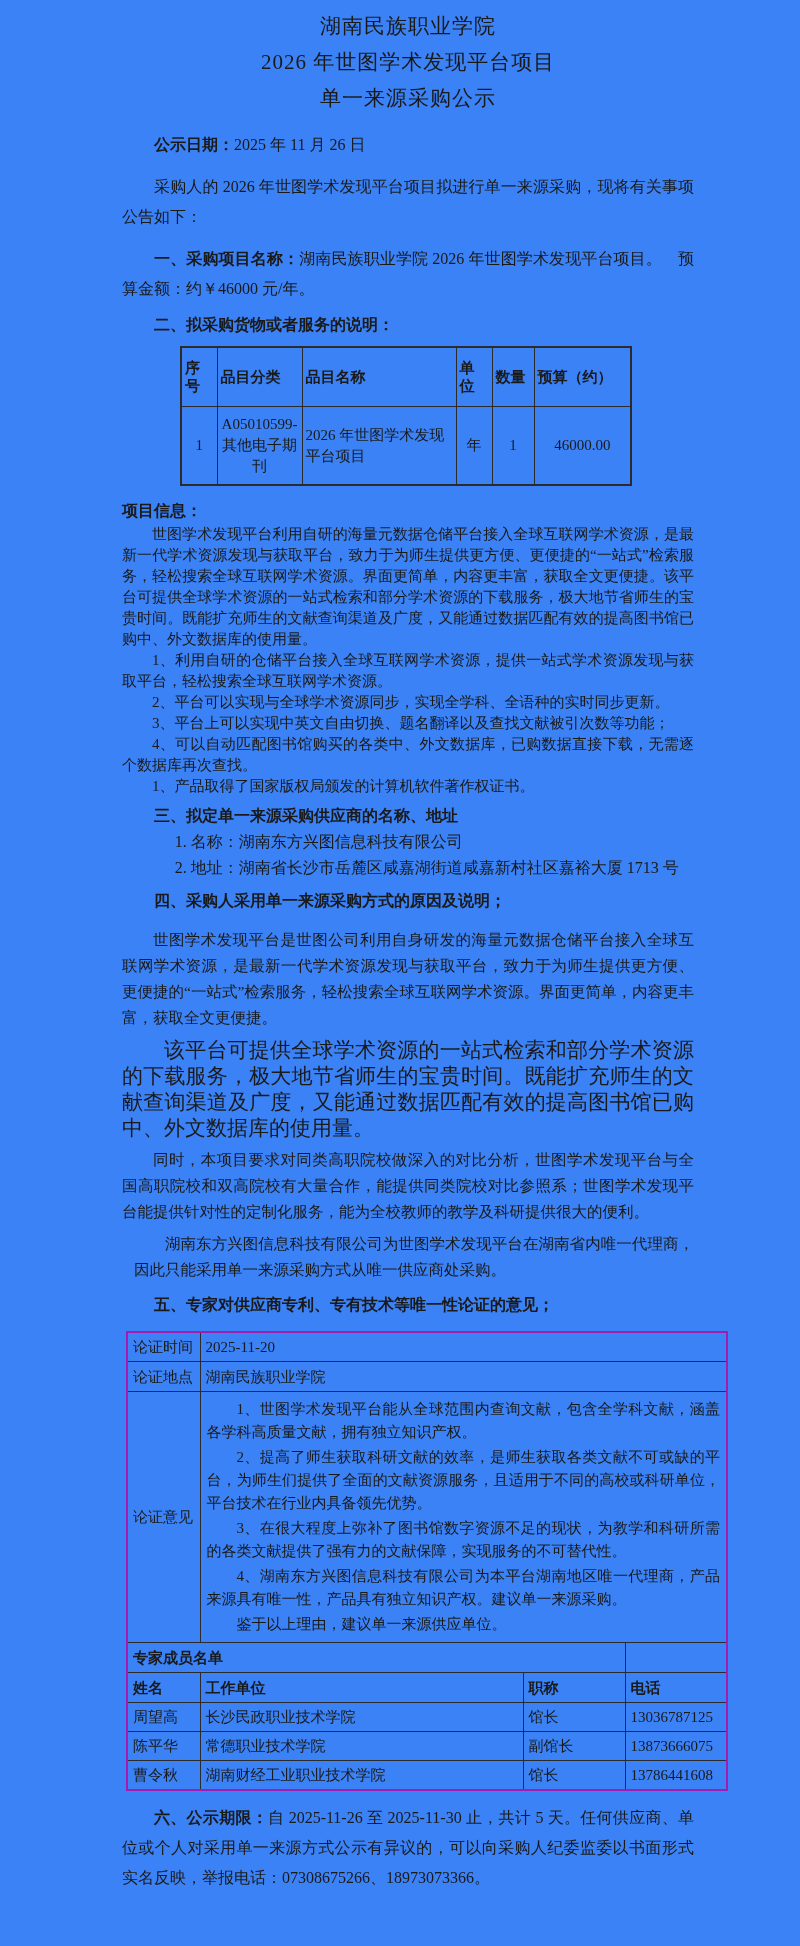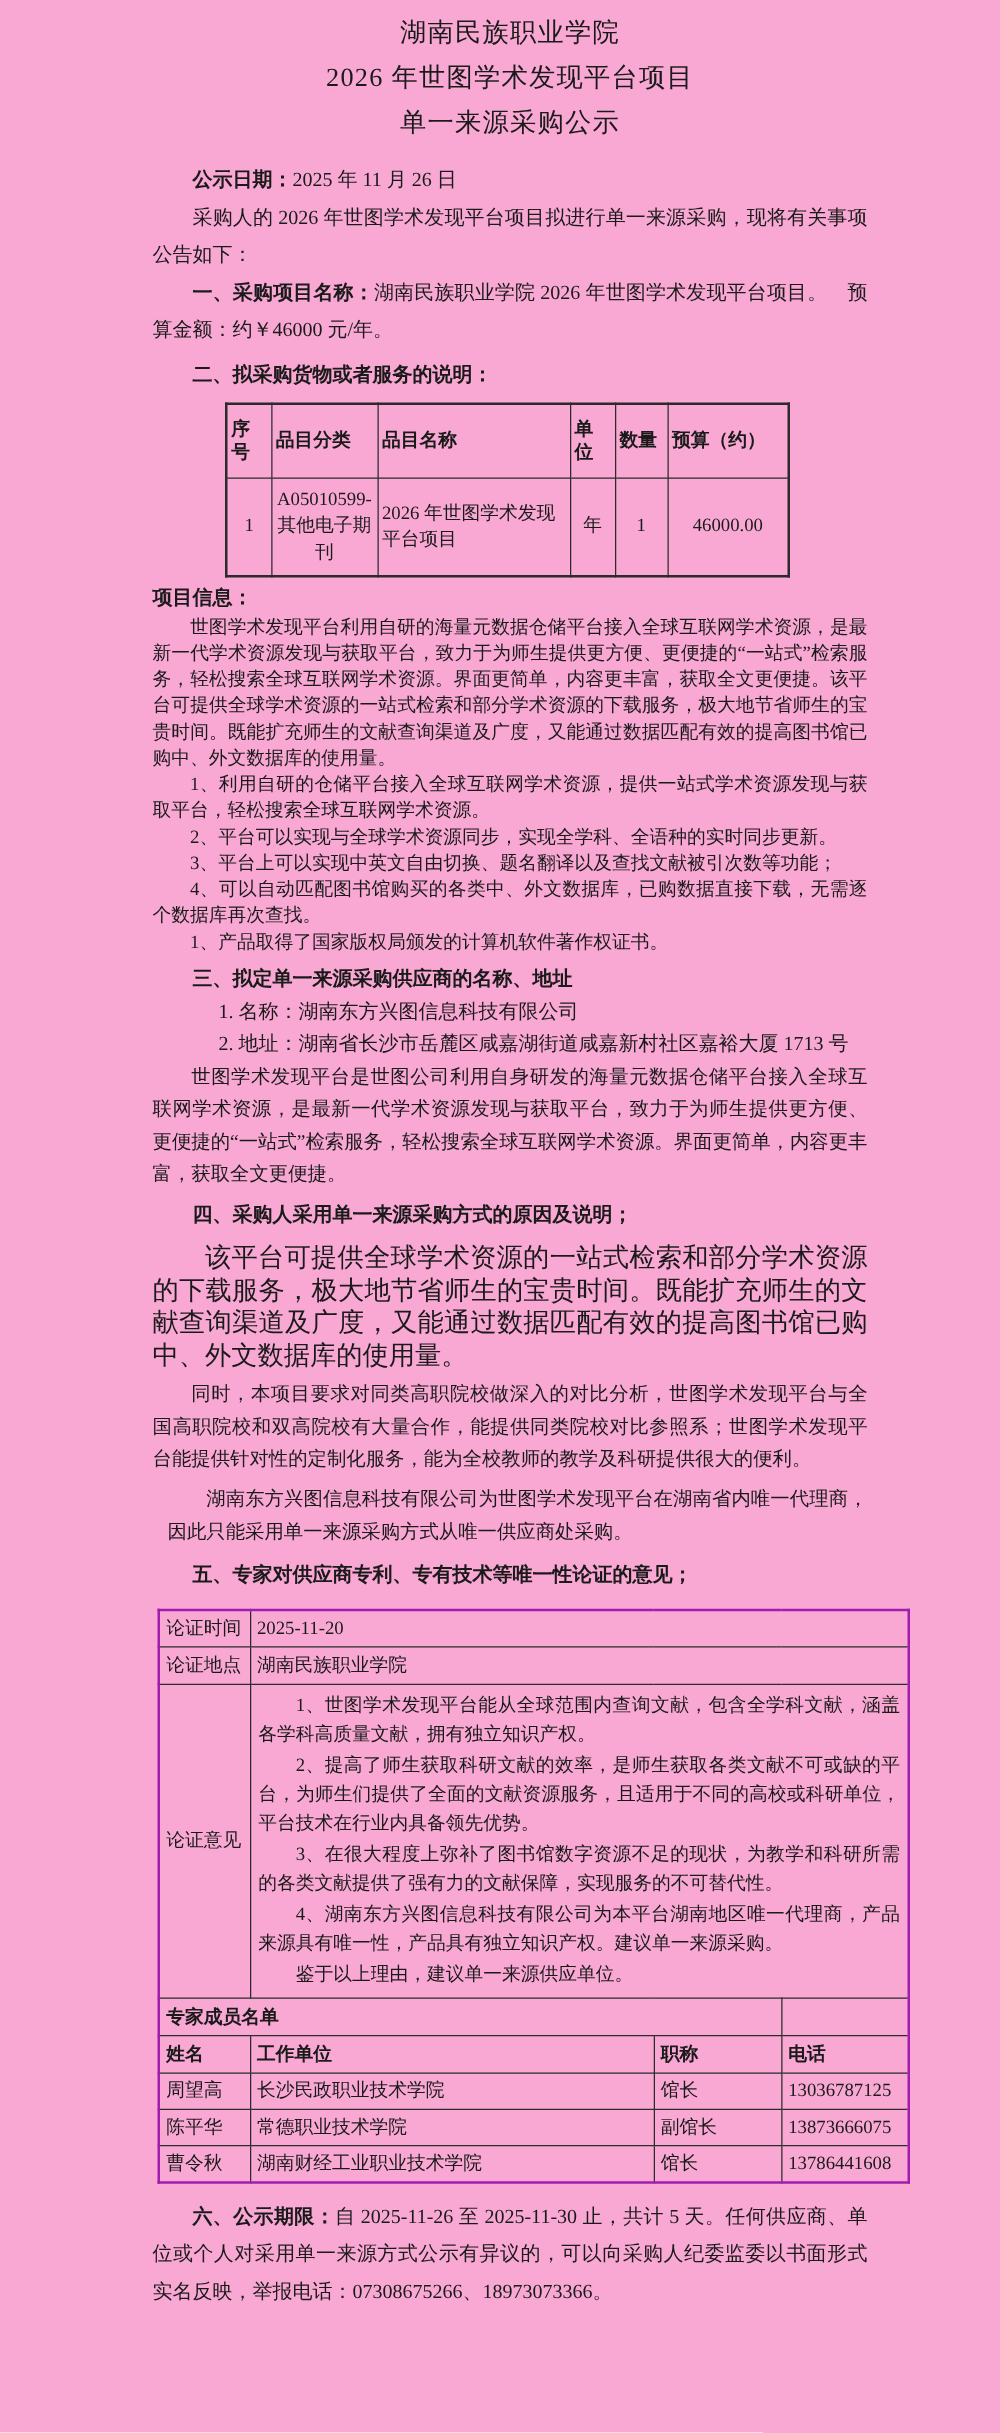--- a/index.html
+++ b/index.html
@@ -1,20 +1,20 @@
 <!DOCTYPE html>
 <html><head>
 <meta charset="utf-8">
 <style>
   html, body { margin: 0; padding: 0; background: #ffffff; }
   .page {
     width: 800px;
     min-height: 1946px;
     box-sizing: border-box;
-    background: #f9a8d4;
+    background: #3b82f6;
     color: #1a1a1a;
     font-family: "Liberation Serif", "DejaVu Serif", serif;
     padding: 8px 0 10px 0;
     overflow: hidden;
   }
   .content { padding: 0 106px 0 122px; }
 
   .title-line {
     text-align: center;
     font-size: 21px;
@@ -22,21 +22,21 @@
     font-weight: 400;
     letter-spacing: 1px;
   }
   .title-block { margin-bottom: 14px; }
 
   p { margin: 0; }
   .line16 { font-size: 16px; line-height: 30px; text-align: justify; }
   .indent2 { text-indent: 2em; }
   .indent33 { text-indent: 3.3em; }
   .bold { font-weight: bold; }
-  .mt4 { margin-top: 0; }
+  .mt4 { margin-top: 12px; }
   .mt6 { margin-top: 6px; }
   .mt8 { margin-top: 8px; }
   .mt12 { margin-top: 12px; }
 
   .pi-text { font-size: 15px; line-height: 21px; text-align: justify; text-indent: 2em; }
 
   table { border-collapse: collapse; table-layout: fixed; }
   td, th { border: 1px solid #2b2b2b; }
 
   
@@ -135,22 +135,22 @@
     <p class="pi-text">1、利用自研的仓储平台接入全球互联网学术资源，提供一站式学术资源发现与获取平台，轻松搜索全球互联网学术资源。</p>
     <p class="pi-text">2、平台可以实现与全球学术资源同步，实现全学科、全语种的实时同步更新。</p>
     <p class="pi-text">3、平台上可以实现中英文自由切换、题名翻译以及查找文献被引次数等功能；</p>
     <p class="pi-text">4、可以自动匹配图书馆购买的各类中、外文数据库，已购数据直接下载，无需逐个数据库再次查找。</p>
     <p class="pi-text">1、产品取得了国家版权局颁发的计算机软件著作权证书。</p>
 
     <p class="line16 indent2 bold mt6" style="line-height:26px;">三、拟定单一来源采购供应商的名称、地址</p>
     <p class="line16 indent33" style="line-height:26px;">1. 名称：湖南东方兴图信息科技有限公司</p>
     <p class="line16 indent33" style="line-height:26px;">2. 地址：湖南省长沙市岳麓区咸嘉湖街道咸嘉新村社区嘉裕大厦 1713 号</p>
 
+    <p class="line16 indent2 bold mt6" style="line-height:28px;">四、采购人采用单一来源采购方式的原因及说明；</p>
     <p class="line16 indent2 mt4" style="font-size:15.5px; line-height:26px;">世图学术发现平台是世图公司利用自身研发的海量元数据仓储平台接入全球互联网学术资源，是最新一代学术资源发现与获取平台，致力于为师生提供更方便、更便捷的“一站式”检索服务，轻松搜索全球互联网学术资源。界面更简单，内容更丰富，获取全文更便捷。</p>
-    <p class="line16 indent2 bold mt6" style="line-height:28px;">四、采购人采用单一来源采购方式的原因及说明；</p>
     <p class="line16 indent2 mt6" style="font-size:21px; line-height:26px;">该平台可提供全球学术资源的一站式检索和部分学术资源的下载服务，极大地节省师生的宝贵时间。既能扩充师生的文献查询渠道及广度，又能通过数据匹配有效的提高图书馆已购中、外文数据库的使用量。</p>
     <p class="line16 indent2 mt6" style="font-size:15.5px; line-height:26px;">同时，本项目要求对同类高职院校做深入的对比分析，世图学术发现平台与全国高职院校和双高院校有大量合作，能提供同类院校对比参照系；世图学术发现平台能提供针对性的定制化服务，能为全校教师的教学及科研提供很大的便利。</p>
     <p class="line16 indent2 mt6" style="font-size:15.5px; line-height:26px;margin-left:12px;">湖南东方兴图信息科技有限公司为世图学术发现平台在湖南省内唯一代理商，因此只能采用单一来源采购方式从唯一供应商处采购。</p>
 
     <p class="line16 indent2 bold mt8" style="line-height:28px;">五、专家对供应商专利、专有技术等唯一性论证的意见；</p>
 
     <table class="t2">
       <colgroup>
         <col style="width:73px">
           <col style="width:323px">

